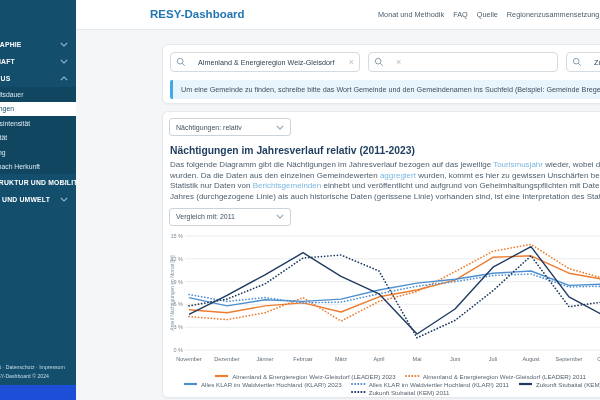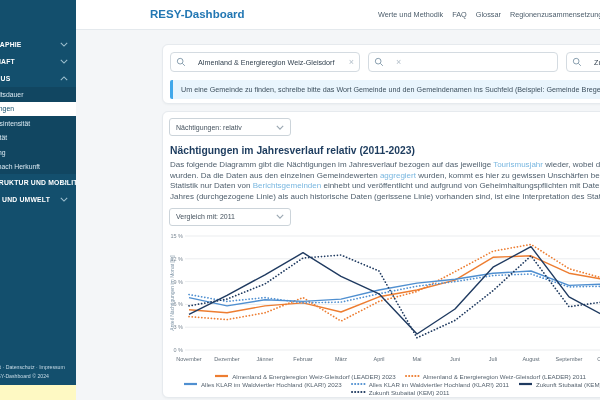--- a/index.html
+++ b/index.html
@@ -1,16 +1,16 @@
 <!DOCTYPE html>
 <html><head>
 <meta charset="utf-8">
 <style>
   html,body{margin:0;padding:0;}
-  .stage{position:relative;width:600px;height:400px;background:#fef9c3;overflow:hidden;
+  .stage{position:relative;width:600px;height:400px;background:#1d4ed8;overflow:hidden;
          font-family:"Liberation Sans",sans-serif;}
   
   .sidebar{position:absolute;left:0;top:0;width:76px;height:385px;background:#134f6d;overflow:hidden;z-index:3;}
   .side-inner{position:absolute;left:-62px;top:36px;width:138px;}
   .side-sec{height:17px;display:flex;align-items:center;padding:0 6px 0 30px;color:#fff;
             font-size:6.8px;font-weight:bold;letter-spacing:.2px;position:relative;cursor:pointer;}
   .side-sec span{white-space:nowrap;}
   .side-sec svg{position:absolute;right:8px;top:6px;}
   .submenu{background:rgba(0,0,0,.10);}
   .side-item{height:14.5px;display:flex;align-items:center;padding-left:34px;color:#d9e8f1;
@@ -107,23 +107,23 @@
       <div class="f1" id="side-footer-links"><span class="f-link">Barrierefreiheit</span> · <span class="f-link">Datenschutz</span> · <span class="f-link">Impressum</span></div>
       <div class="f2">RESY-Dashboard © 2024</div>
     </div>
   </div>
 
   <div class="main-bg"></div>
 
   <div class="header">
     <div class="app-title">RESY-Dashboard</div>
     <div class="top-nav" id="top-nav">
-        <span class="nav-link">Werte und Methodik</span>
+        <span class="nav-link">Monat und Methodik</span>
         <span class="nav-link">FAQ</span>
-        <span class="nav-link">Glossar</span>
+        <span class="nav-link">Quelle</span>
         <span class="nav-link">Regionenzusammensetzung</span>
       </div>
   </div>
 
   <div class="card search-card">
     <div class="fields" id="search-fields">
         <div class="search-field">
           <svg width="10" height="10" viewBox="0 0 12 12" class="mag">
             <circle cx="5" cy="5" r="3.4" fill="none" stroke="#8aa0b0" stroke-width="1.2"></circle>
             <line x1="7.6" y1="7.6" x2="10.6" y2="10.6" stroke="#8aa0b0" stroke-width="1.2"></line>

